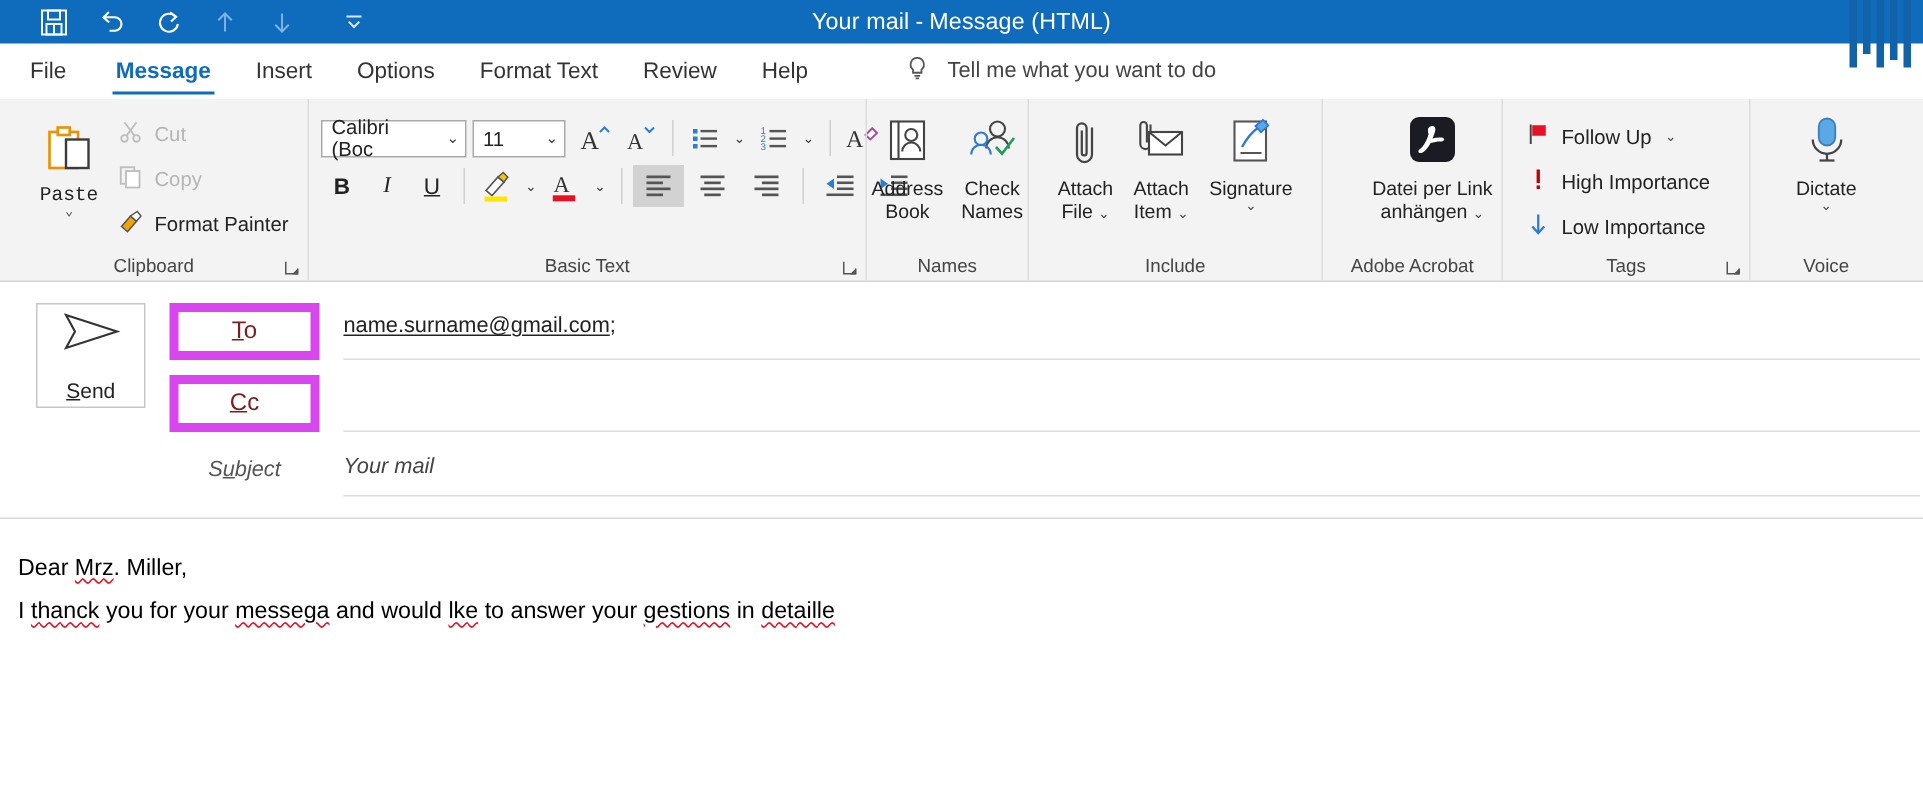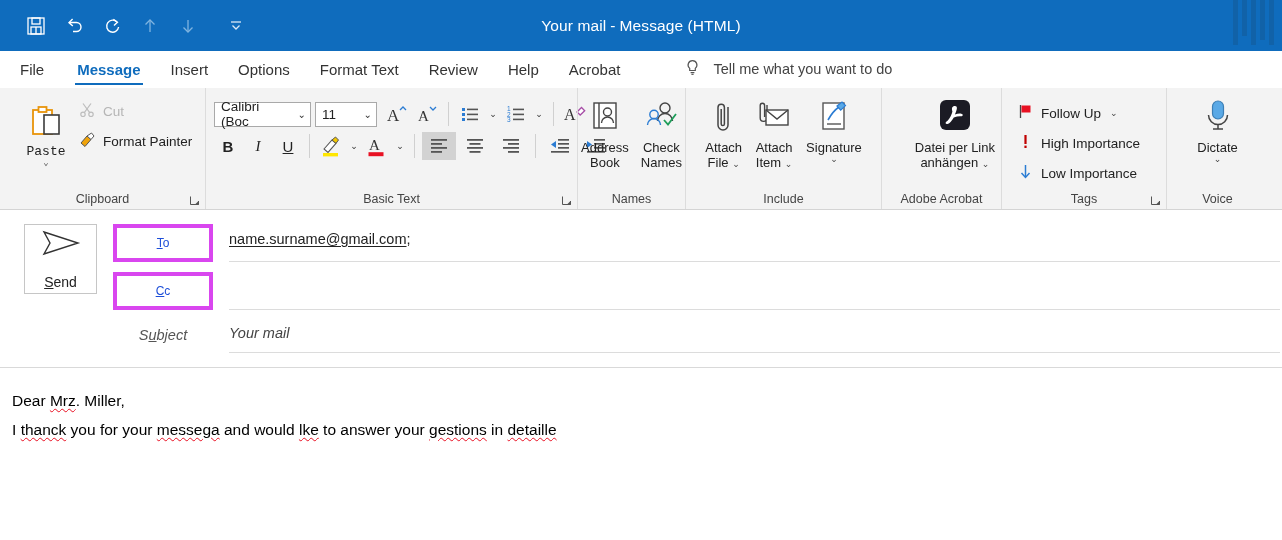--- a/index.html
+++ b/index.html
@@ -5,21 +5,21 @@
   * { box-sizing: border-box; margin: 0; padding: 0; }
   html, body {
     width: 1282px; height: 540px;
     font-family: "Liberation Sans", sans-serif;
     background: #ffffff;
     overflow: hidden;
   }
 
   
   .titlebar {
-    height: 51px; background: #0f6cbd; position: relative;
+    height: 29px; background: #0f6cbd; position: relative;
     display: flex; align-items: center;
   }
   .qat { display: flex; align-items: center; gap: 2px; padding-left: 18px; }
   .qat-btn {
     width: 36px; height: 34px; display: flex; align-items: center; justify-content: center;
   }
   .qat-btn svg { display: block; }
   .title-text {
     position: absolute; left: 0; right: 0; text-align: center;
     color: #ffffff; font-size: 15.5px; letter-spacing: .1px;
@@ -107,23 +107,23 @@
   .hdr { display: flex; padding: 14px 0 0 0; }
   .send-col { width: 113px; display: flex; justify-content: center; padding-left: 8px; }
   .send-btn {
     width: 73px; height: 70px; border: 1px solid #c6c6c6; background: #fff;
     display: flex; flex-direction: column; align-items: center; justify-content: center; gap: 13px;
     font-size: 14px; color: #222;
   }
   .fields { flex: 1; display: flex; flex-direction: column; }
   .fieldrow { display: flex; align-items: flex-start; }
   .fieldbtn {
-    width: 100px; height: 38px; border: 4px solid #d946ef; background: #fff;
+    width: 100px; height: 38px; border: 6px solid #d946ef; background: #fff;
     display: flex; align-items: center; justify-content: center;
-    font-size: 12px; color: #1d4ed8;
+    font-size: 16px; color: #7f1d1d;
   }
   .fieldval {
     flex: 1; min-height: 38px; border-bottom: 1px solid #dcdcdc; margin-left: 16px;
     display: flex; align-items: flex-start; padding-top: 7px; font-size: 14.5px; color: #222;
     margin-right: 2px;
   }
   .recip { text-decoration: underline; text-underline-offset: 2px; }
   .semi { text-decoration: none; }
   .subjrow { display: flex; align-items: flex-start; margin-top: 10px; font-style: italic; }
   .subj-label {
@@ -228,23 +228,20 @@
     </div>
   <div class="tab">
       <span>Format Text</span>
     </div>
   <div class="tab">
       <span>Review</span>
     </div>
   <div class="tab">
       <span>Help</span>
     </div>
-  <div class="tab">
-      <span>Acrobat</span>
-    </div>
 
   <div class="tellme">
     <span>
       <svg width="19" height="19" viewBox="0 0 19 19" fill="none" stroke="#555" stroke-width="1.2">
         <path d="M9.5 2.6 a4.4 4.4 0 0 1 2.8 7.8 v2.1 h-5.6 v-2.1 A4.4 4.4 0 0 1 9.5 2.6z"></path>
         <line x1="7.6" y1="14.6" x2="11.4" y2="14.6"></line>
         <line x1="8.4" y1="16.3" x2="10.6" y2="16.3"></line>
       </svg>
     </span>
     <span>Tell me what you want to do</span>
@@ -273,20 +270,29 @@
           <span>
             <svg width="18" height="18" viewBox="0 0 18 18" fill="none" stroke="#bdbdbd" stroke-width="1.2">
               <circle cx="5" cy="13.3" r="2.2"></circle>
                 <circle cx="13" cy="13.3" r="2.2"></circle>
               <line x1="6.3" y1="11.6" x2="13" y2="2.5"></line>
                 <line x1="11.7" y1="11.6" x2="5" y2="2.5"></line>
             </svg>
           </span>
           <span>Cut</span>
         </div>
+        <div class="btn-small dim">
+          <span>
+            <svg width="18" height="18" viewBox="0 0 18 18" fill="none" stroke="#bdbdbd" stroke-width="1.2">
+              <rect x="2.5" y="2.5" width="9" height="11"></rect>
+                <rect x="6" y="5" width="9" height="11" fill="#fff"></rect>
+            </svg>
+          </span>
+          <span>Copy</span>
+        </div>
         <div class="btn-small">
           <span>
             <svg width="18" height="18" viewBox="0 0 18 18" fill="none">
               <path d="M3 12 L9 5 l4 3.5 -6 7z" fill="#f0a30a" stroke="#555" stroke-width="1"></path>
               <path d="M9 5 L13.5 2 L16 5 L13 8.5z" fill="#fff" stroke="#555" stroke-width="1"></path>
             </svg>
           </span>
           <span>Format Painter</span>
         </div>
       </div>

